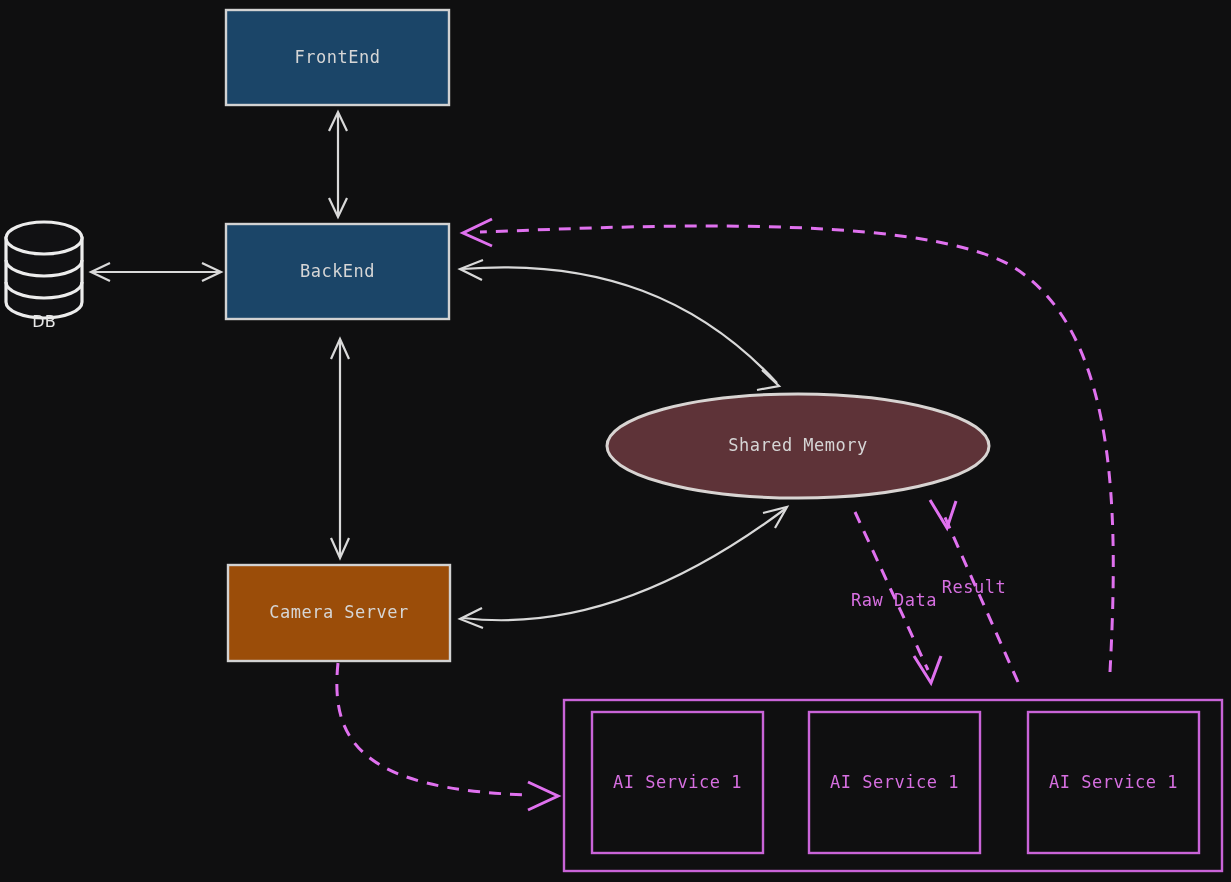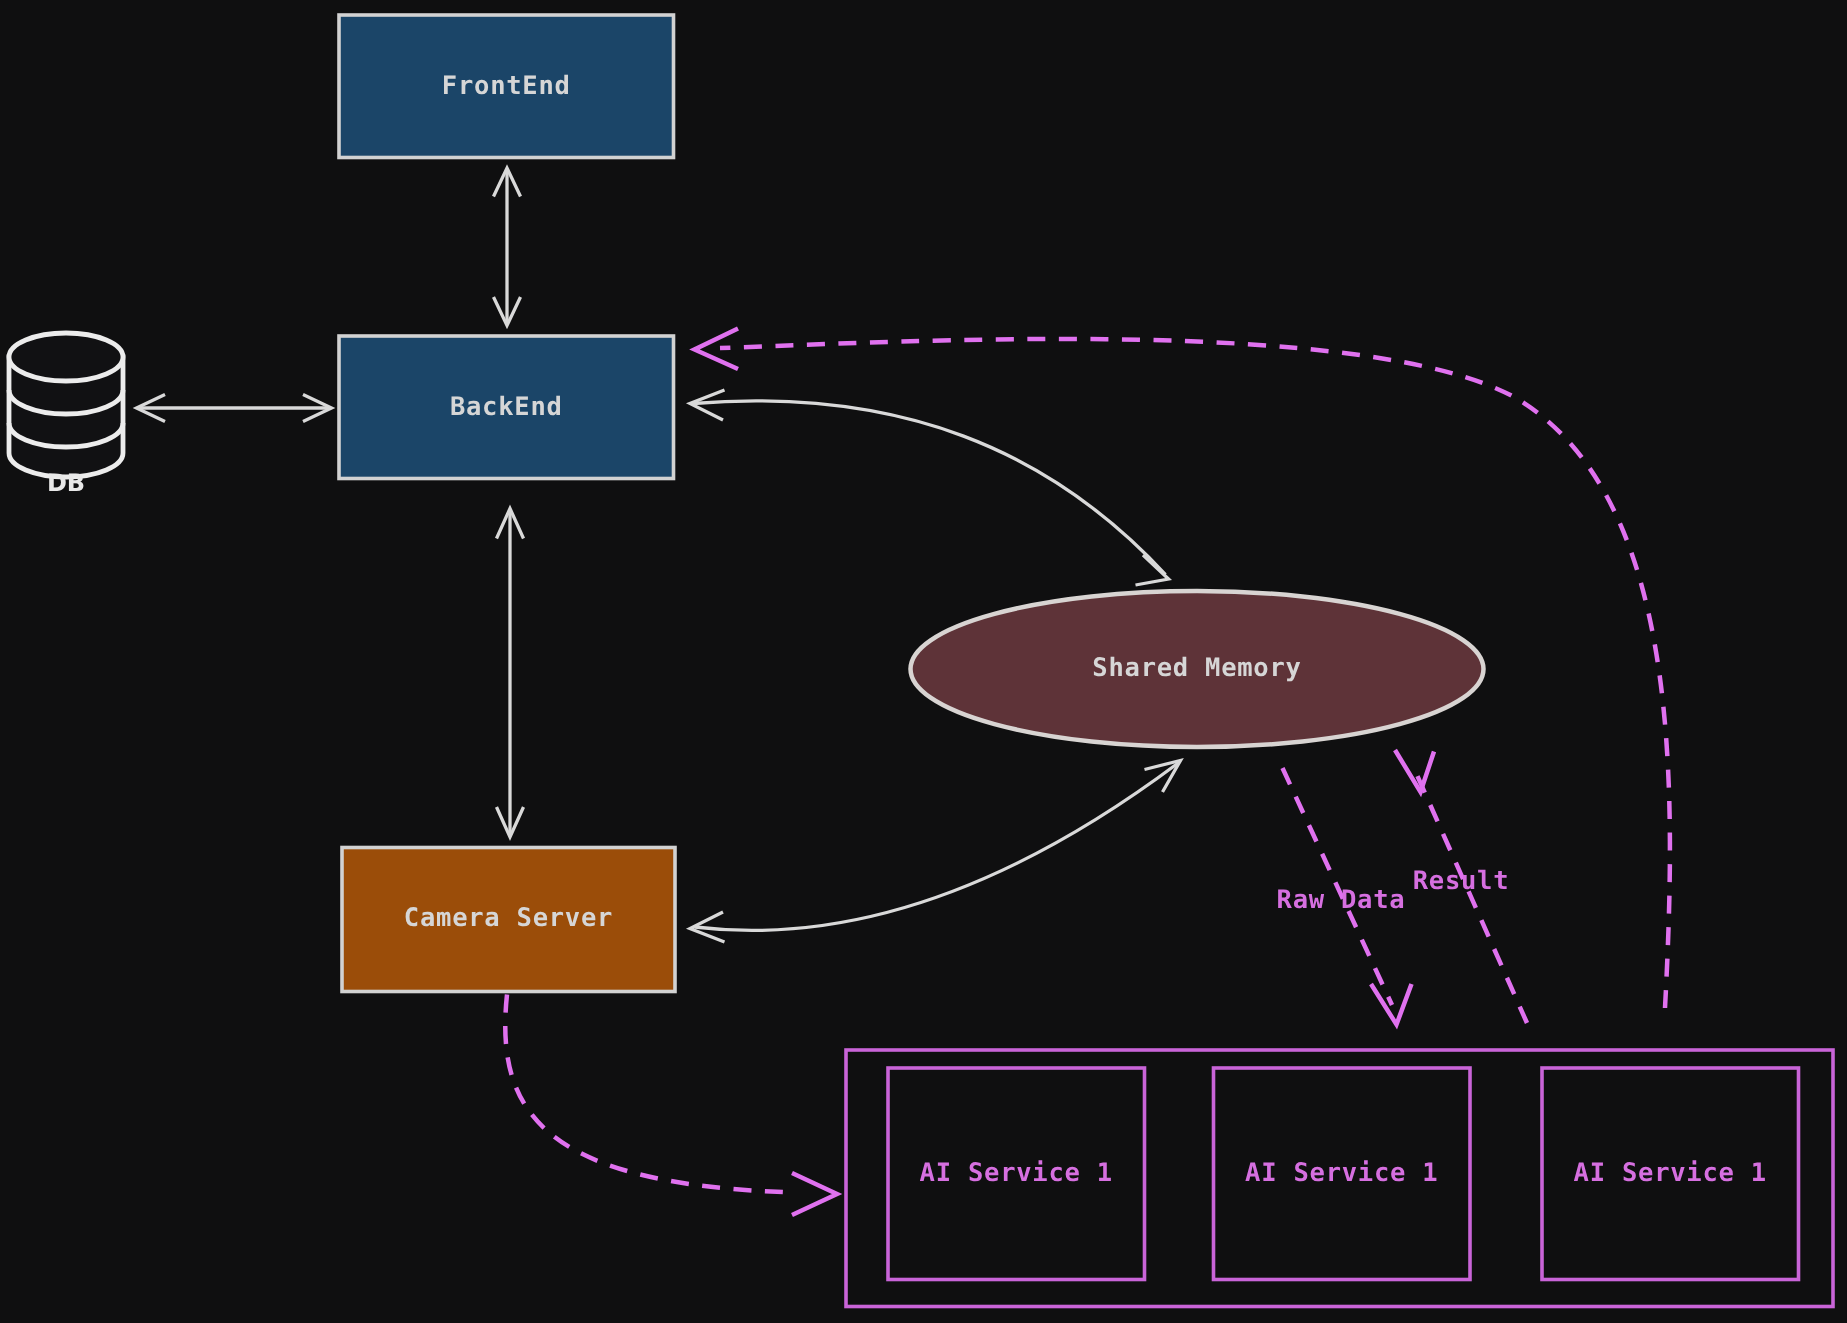--- a/index.html
+++ b/index.html
@@ -7,21 +7,20 @@
     padding: 0;
     background: #0f0f10;
   }
   #diagram-root {
     position: relative;
     width: 1231px;
     height: 882px;
     background: #0f0f10;
     overflow: hidden;
     font-family: "DejaVu Sans Mono", "Liberation Mono", monospace;
-    font-weight: bold;
   }
   svg#canvas {
     position: absolute;
     left: 0;
     top: 0;
     width: 1231px;
     height: 882px;
     display: block;
   }
   .node-label {

